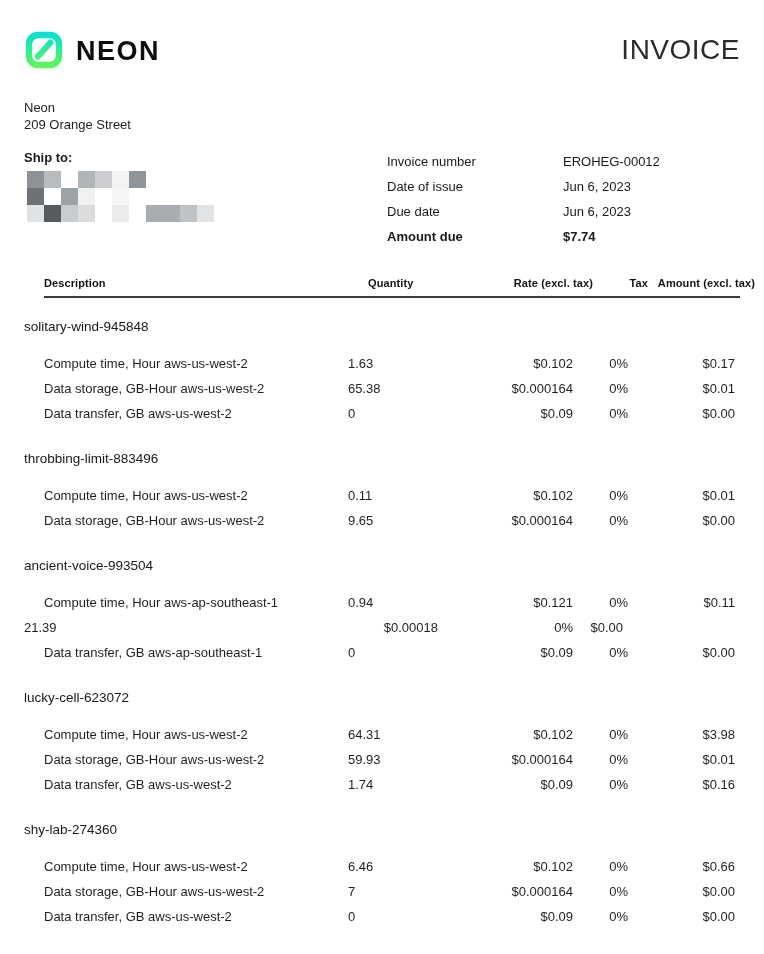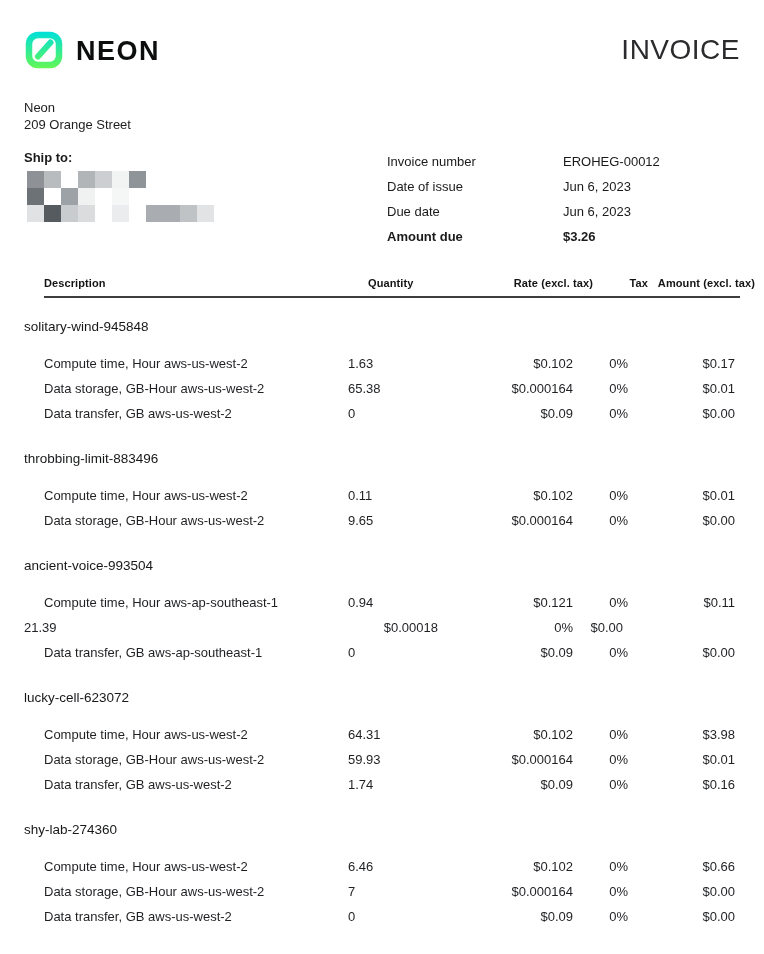--- a/index.html
+++ b/index.html
@@ -129,21 +129,21 @@
       <div class="meta-row">
         <div class="meta-label">Date of issue</div>
         <div class="meta-value">Jun 6, 2023</div>
       </div>
       <div class="meta-row">
         <div class="meta-label">Due date</div>
         <div class="meta-value">Jun 6, 2023</div>
       </div>
       <div class="meta-row bold">
         <div class="meta-label">Amount due</div>
-        <div class="meta-value">$3.26</div>
+        <div class="meta-value">$7.74</div>
       </div>
     </div>
   </div>
 
   <div class="table">
     <div class="trow thead">
       <div class="cell c-description">Description</div>
       <div class="cell c-quantity">Quantity</div>
       <div class="cell c-rate">Rate (excl. tax)</div>
       <div class="cell c-tax">Tax</div>

